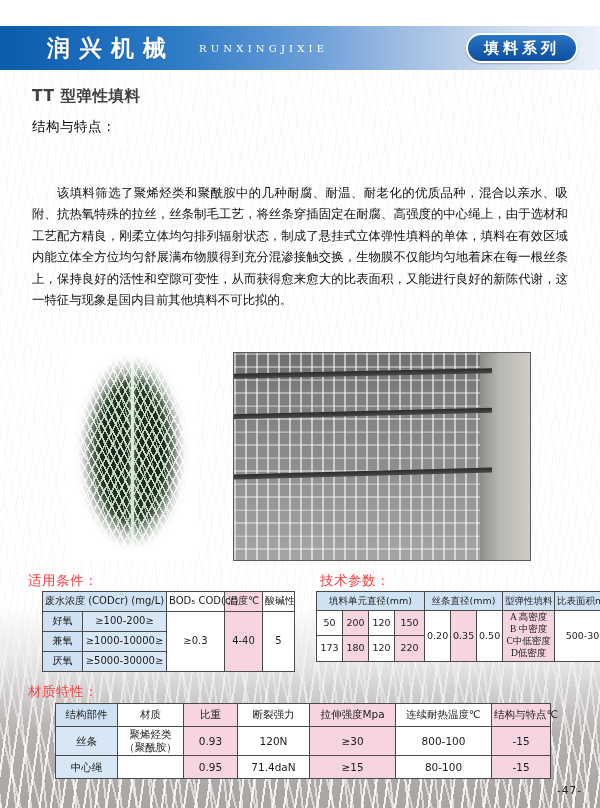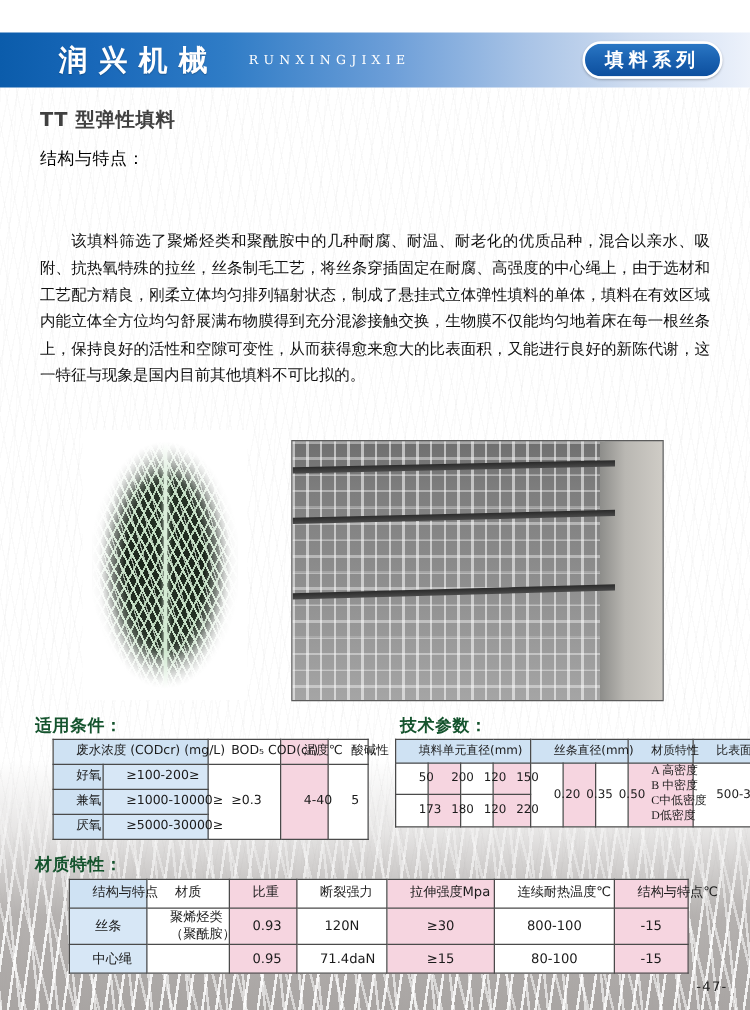--- a/index.html
+++ b/index.html
@@ -145,42 +145,42 @@
   #photo-right .beam {
     position: absolute; left: 0; right: 38px; height: 5px;
     background: linear-gradient(to bottom, #2a2a2a, #4a4a4a);
   }
   #photo-right .beam.b1 { top: 18px; transform: skewY(-1.2deg); }
   #photo-right .beam.b2 { top: 58px; transform: skewY(-1.4deg); }
   #photo-right .beam.b3 { top: 118px; transform: skewY(-1.6deg); }
 
   
   .sub-head {
-    position: absolute; font-size: 13.5px; font-weight: bold; color: #14532d;
+    position: absolute; font-size: 13.5px; font-weight: normal; color: #ef4444;
     letter-spacing: .5px;
   }
   #head-conditions { left: 28px; top: 572px; }
   #head-tech { left: 320px; top: 572px; }
   #head-material { left: 28px; top: 683px; }
 
   
   table.dt {
     position: absolute;
     border-collapse: collapse;
     background: #ffffff;
     font-size: 10px;
     color: #1b1b1b;
     table-layout: fixed;
   }
   table.dt td, table.dt th {
     border: 1px solid #4a4a4a;
     text-align: center;
     vertical-align: middle;
     font-weight: normal;
-    padding: 1px 18px;
+    padding: 1px 2px;
     line-height: 1.25;
     white-space: nowrap;
   }
   .hd   { background: #cfe2f3; font-weight: bold; }
   .bl   { background: #cfe2f3; font-weight: bold; }
   .bl2  { background: #d7e7f6; }
   .pk   { background: #f6d5e0; }
   .wh   { background: #ffffff; }
 
   #tbl-conditions { left: 42px; top: 591px; width: 252px; }
@@ -278,21 +278,21 @@
       <col style="width:26px">
         <col style="width:26px">
         <col style="width:26px">
       <col style="width:52px">
         <col style="width:62px">
     </colgroup>
     <tbody>
       <tr>
         <td class="hd" colspan="4">填料单元直径(mm)</td>
         <td class="hd" colspan="3">丝条直径(mm)</td>
-        <td class="hd">材质特性</td>
+        <td class="hd">型弹性填料</td>
         <td class="hd">比表面积m²/m³</td>
       </tr>
       <tr>
         <td class="wh">50</td>
         <td class="pk">200</td>
         <td class="wh">120</td>
         <td class="pk">150</td>
         <td class="wh" rowspan="2">0.20</td>
         <td class="pk" rowspan="2">0.35</td>
         <td class="wh" rowspan="2">0.50</td>
@@ -318,21 +318,21 @@
       <col style="width:62px">
         <col style="width:66px">
         <col style="width:54px">
         <col style="width:72px">
       <col style="width:86px">
         <col style="width:96px">
         <col style="width:59px">
     </colgroup>
     <tbody>
       <tr>
-        <td class="hd">结构与特点</td>
+        <td class="hd">结构部件</td>
         <td class="wh">材质</td>
         <td class="pk">比重</td>
         <td class="wh">断裂强力</td>
         <td class="pk">拉伸强度Mpa</td>
         <td class="wh">连续耐热温度℃</td>
         <td class="pk">结构与特点℃</td>
       </tr>
       <tr>
         <td class="bl2">丝条</td>
         <td class="wh stacked">

